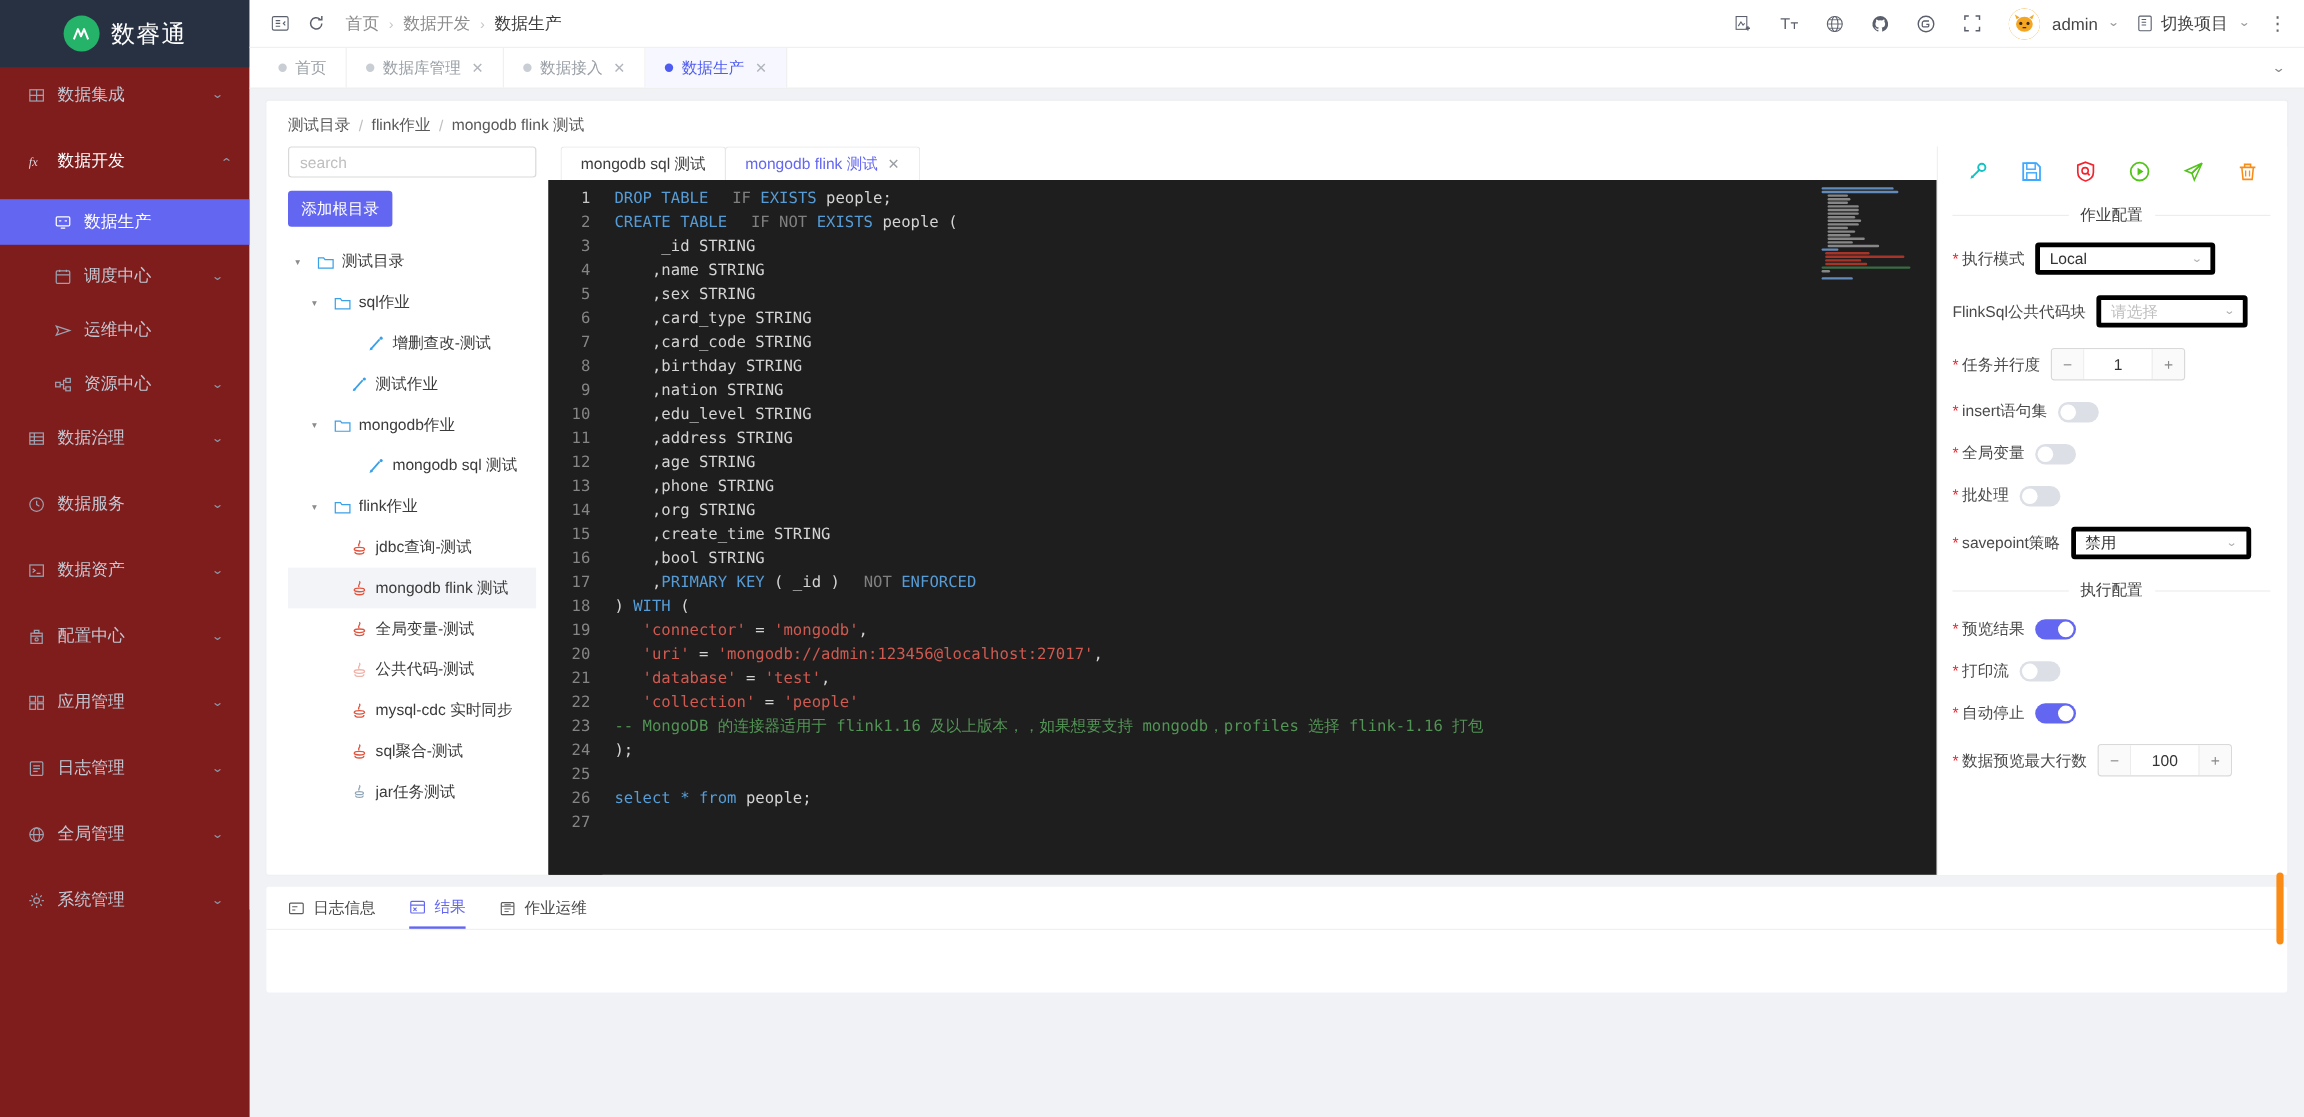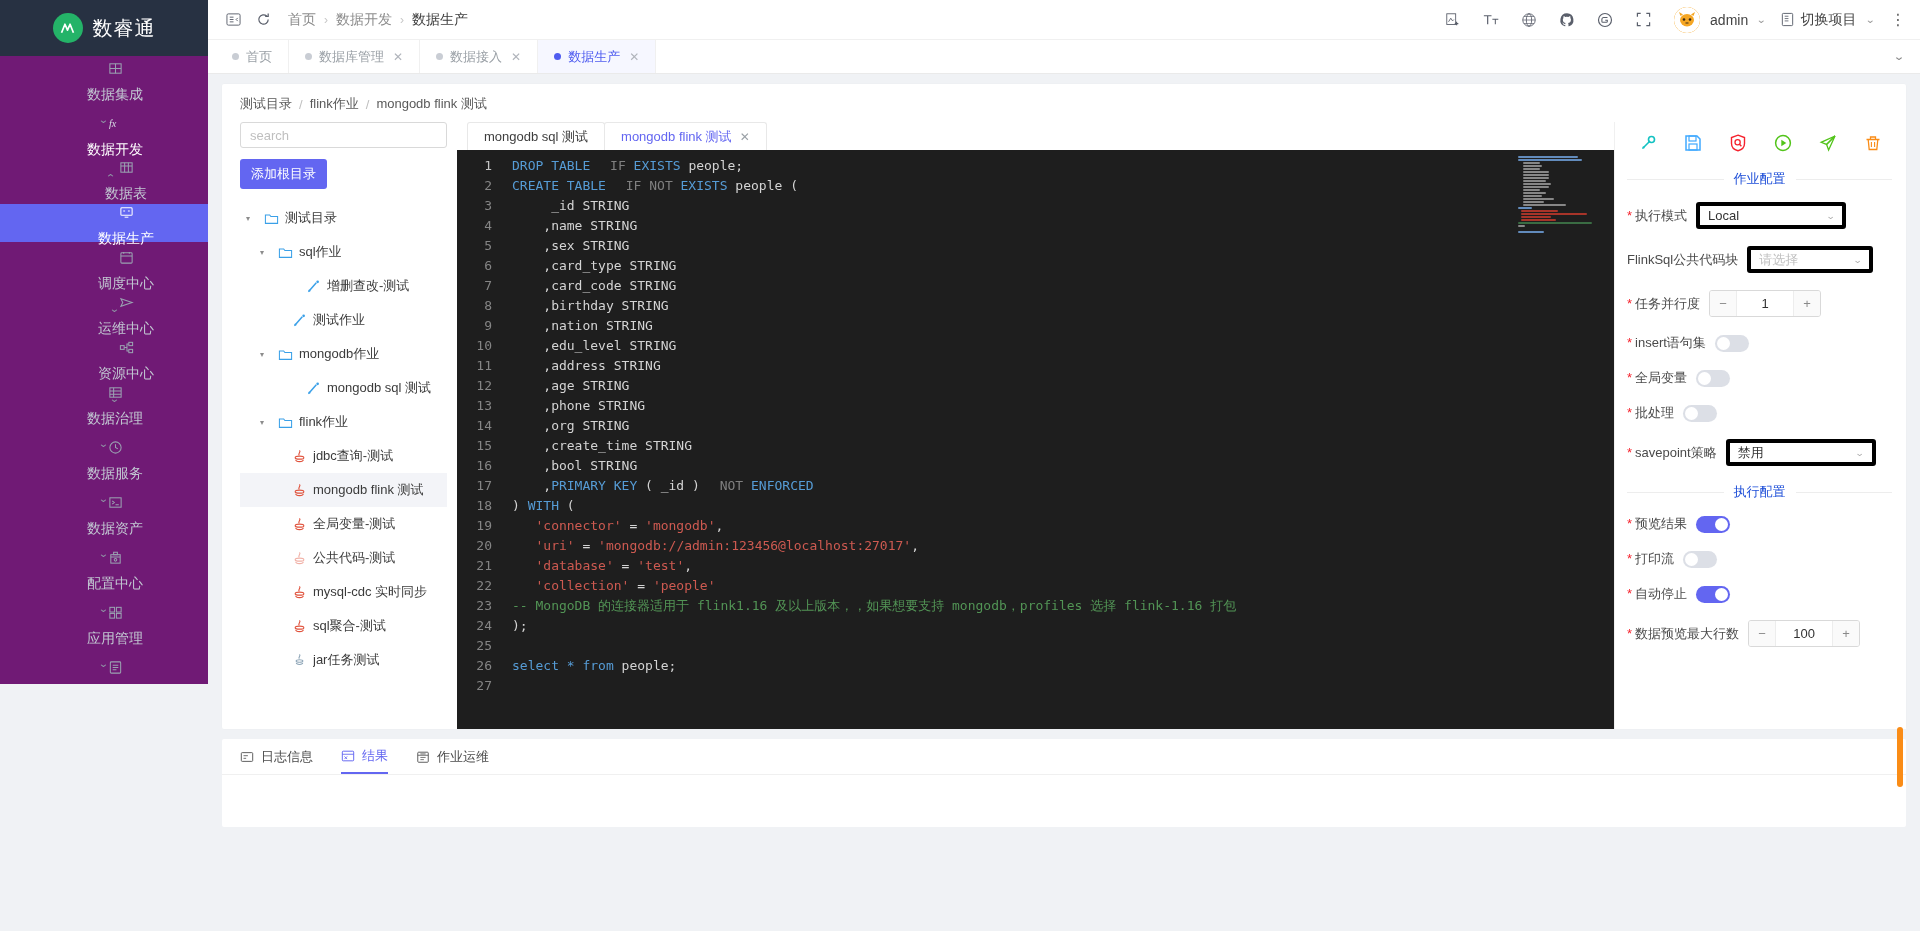--- a/index.html
+++ b/index.html
@@ -9,40 +9,40 @@
     background: #f0f2f5;
     overflow: hidden;
     font-size: 14px;
     color: #333;
   }
   .app { display: flex; width: 1920px; height: 931px; }
 
   
   .sidebar {
     width: 208px; flex: 0 0 208px;
-    background: #701a75;
+    background: #7f1d1d;
     color: #c6cbd4;
-    height: 684px;
+    height: 931px;
     overflow: hidden;
   }
   .logo-row {
     height: 56px; display: flex; align-items: center; justify-content: center; gap: 10px;
     background: #273142;
   }
   .logo-mark {
     width: 30px; height: 30px; border-radius: 50%;
     background: #24b368; display: flex; align-items: center; justify-content: center;
     color: #fff; font-size: 15px; font-weight: bold;
   }
   .logo-text { color: #fff; font-size: 20px; letter-spacing: 1px; }
   .nav { margin-top: 4px; }
   .nav-item {
     display: flex; align-items: center;
     height: 38px; padding-left: 22px; gap: 10px;
-    font-size: 14px; color: #c2c8d2; cursor: pointer; position: relative; flex-direction: column;
+    font-size: 14px; color: #c2c8d2; cursor: pointer; position: relative;
   }
   .nav-item.level2 { padding-left: 44px; }
   .nav-item.active { background: #6366f1; color: #fff; }
   .nav-item.open-parent { color: #fff; }
   .nav-ico {
     width: 16px; height: 16px; flex: 0 0 16px;
     display: inline-flex; align-items: center; justify-content: center;
     font-size: 13px; color: #9aa2b1; line-height: 1;
   }
   .nav-item.active .nav-ico { color: #fff; }
@@ -189,21 +189,21 @@
     display: flex; flex-direction: column; min-height: 0; background: #fff;
   }
   .cfg-tools {
     height: 42px; display: flex; align-items: center; justify-content: space-around;
     padding: 0 10px;
   }
   .cfg-tool { width: 26px; height: 26px; display: inline-flex; align-items: center; justify-content: center; cursor: pointer; }
   .cfg-body { padding: 0 14px 0 12px; overflow: hidden; flex: 1 1 auto; }
   .divider-title {
     display: flex; align-items: center; gap: 10px; margin: 6px 0 14px 0;
-    font-size: 13px; color: #1d4ed8; white-space: nowrap;
+    font-size: 13px; color: #404040; white-space: nowrap;
   }
   .divider-title::before, .divider-title::after {
     content: ""; flex: 1 1 auto; height: 1px; background: #ededed;
   }
   .frow { display: flex; align-items: center; margin-bottom: 17px; }
   .flabel { font-size: 13px; color: #4a4a4a; white-space: nowrap; margin-right: 9px; }
   .req { color: #f5222d; margin-right: 3px; }
   .select {
     height: 27px; border: 4px solid #000000; border-radius: 3px;
     display: flex; align-items: center; padding: 0 8px;
@@ -277,30 +277,20 @@
         <div class="nav-item open-parent">
           <span class="nav-ico">
             <svg width="15" height="15" viewBox="0 0 16 16">
               <text x="1" y="12" font-size="11" font-style="italic" fill="currentColor" font-family="serif">fx</text>
             </svg>
           </span>
           <span class="nav-label">数据开发</span>
           <span class="caret up">⌄</span>
         </div>
         <div class="nav-gap" style="height: 6px;"></div>
-        <div class="nav-item level2">
-          <span class="nav-ico">
-            <svg width="15" height="15" viewBox="0 0 16 16">
-              <rect x="2" y="3" width="12" height="10" stroke="currentColor" fill="none" stroke-width="1.1"></rect>
-              <path d="M2 6.5h12M6 3v10M10 3v10" stroke="currentColor" fill="none" stroke-width="1.1"></path>
-            </svg>
-          </span>
-          <span class="nav-label">数据表</span>
-          <span class="caret blank"></span>
-        </div>
         <div class="nav-gap" style="height: 7px;"></div>
         <div class="nav-item level2 active">
           <span class="nav-ico">
             <svg width="15" height="15" viewBox="0 0 16 16">
               <rect x="2" y="3" width="12" height="8" rx="1" stroke="currentColor" fill="none" stroke-width="1.1"></rect>
               <path d="M6 13h4" stroke="currentColor" fill="none" stroke-width="1.1"></path>
               <path d="M4.5 6.5h2M9.5 6.5h2" stroke="currentColor" fill="none" stroke-width="1.1"></path>
             </svg>
           </span>
           <span class="nav-label">数据生产</span>

